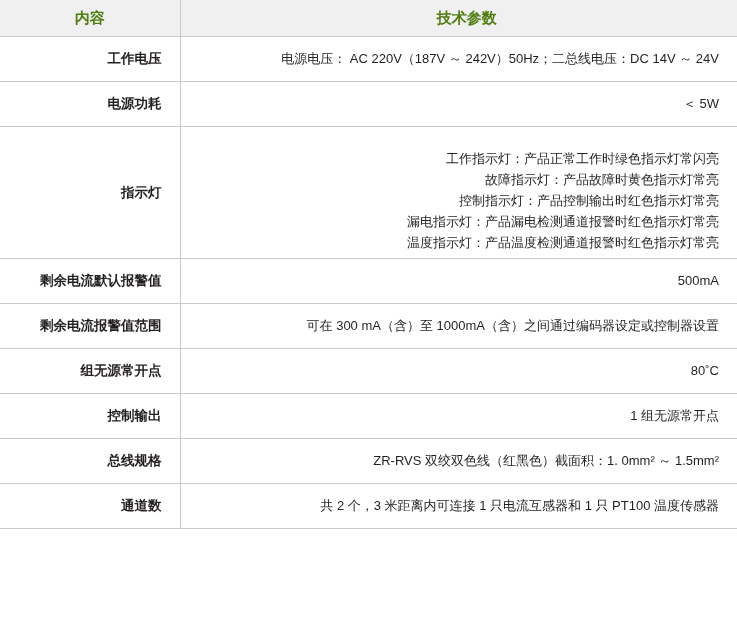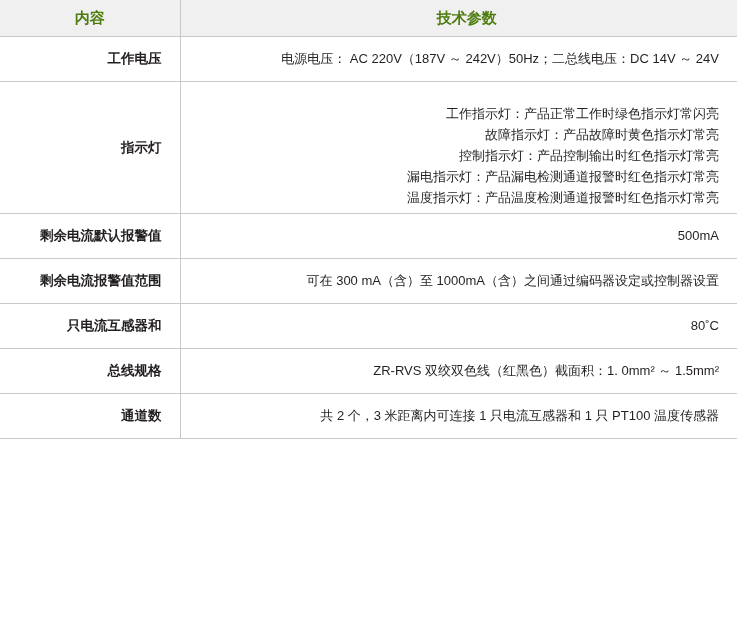--- a/index.html
+++ b/index.html
@@ -78,20 +78,24 @@
     <tr>
       <th class="first">内容</th>
       <th class="last">技术参数</th>
     </tr>
   </thead>
   <tbody id="tbody">
       <tr>
         <td class="label">工作电压</td>
         <td class="value">电源电压：  AC  220V（187V ～ 242V）50Hz；二总线电压：DC  14V ～ 24V</td>
       </tr>
+      <tr>
+        <td class="label">电源功耗</td>
+        <td class="value">＜ 5W</td>
+      </tr>
       <tr class="tall">
         <td class="label">指示灯</td>
         <td class="value">
           <span class="multi-line">
             <span>工作指示灯：产品正常工作时绿色指示灯常闪亮</span>
             <span>故障指示灯：产品故障时黄色指示灯常亮</span>
             <span>控制指示灯：产品控制输出时红色指示灯常亮</span>
             <span>漏电指示灯：产品漏电检测通道报警时红色指示灯常亮</span>
             <span>温度指示灯：产品温度检测通道报警时红色指示灯常亮</span>
           </span>
@@ -99,22 +103,26 @@
       </tr>
       <tr>
         <td class="label">剩余电流默认报警值</td>
         <td class="value">500mA</td>
       </tr>
       <tr>
         <td class="label">剩余电流报警值范围</td>
         <td class="value">可在 300  mA（含）至 1000mA（含）之间通过编码器设定或控制器设置</td>
       </tr>
       <tr>
-        <td class="label">只电流互感器和</td>
+        <td class="label">组无源常开点</td>
         <td class="value">80˚C</td>
+      </tr>
+      <tr>
+        <td class="label">控制输出</td>
+        <td class="value">1 组无源常开点</td>
       </tr>
       <tr>
         <td class="label">总线规格</td>
         <td class="value">ZR-RVS 双绞双色线（红黑色）截面积：1. 0mm² ～ 1.5mm²</td>
       </tr>
       <tr>
         <td class="label">通道数</td>
         <td class="value">共 2 个，3 米距离内可连接 1 只电流互感器和 1 只 PT100 温度传感器</td>
       </tr>
     </tbody>

